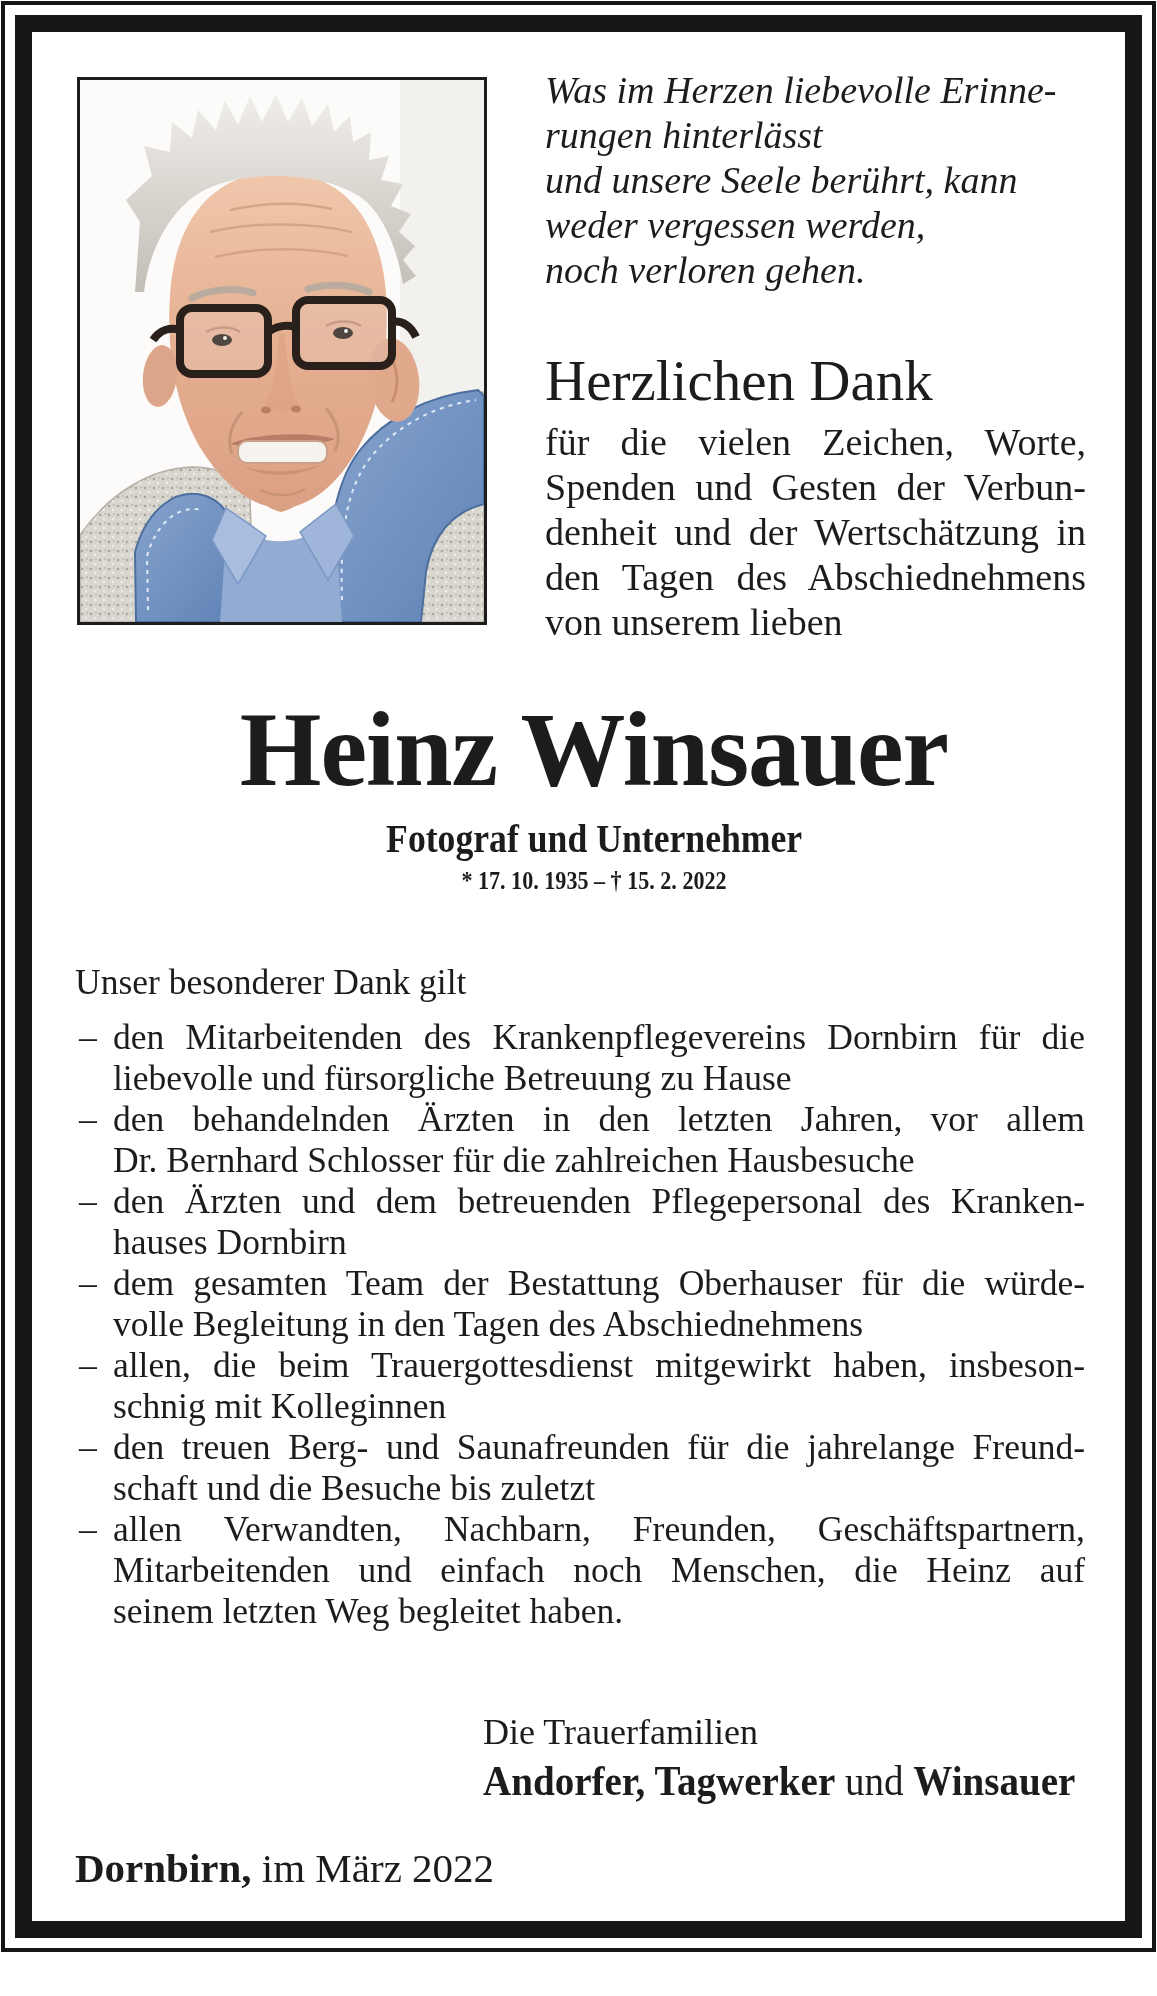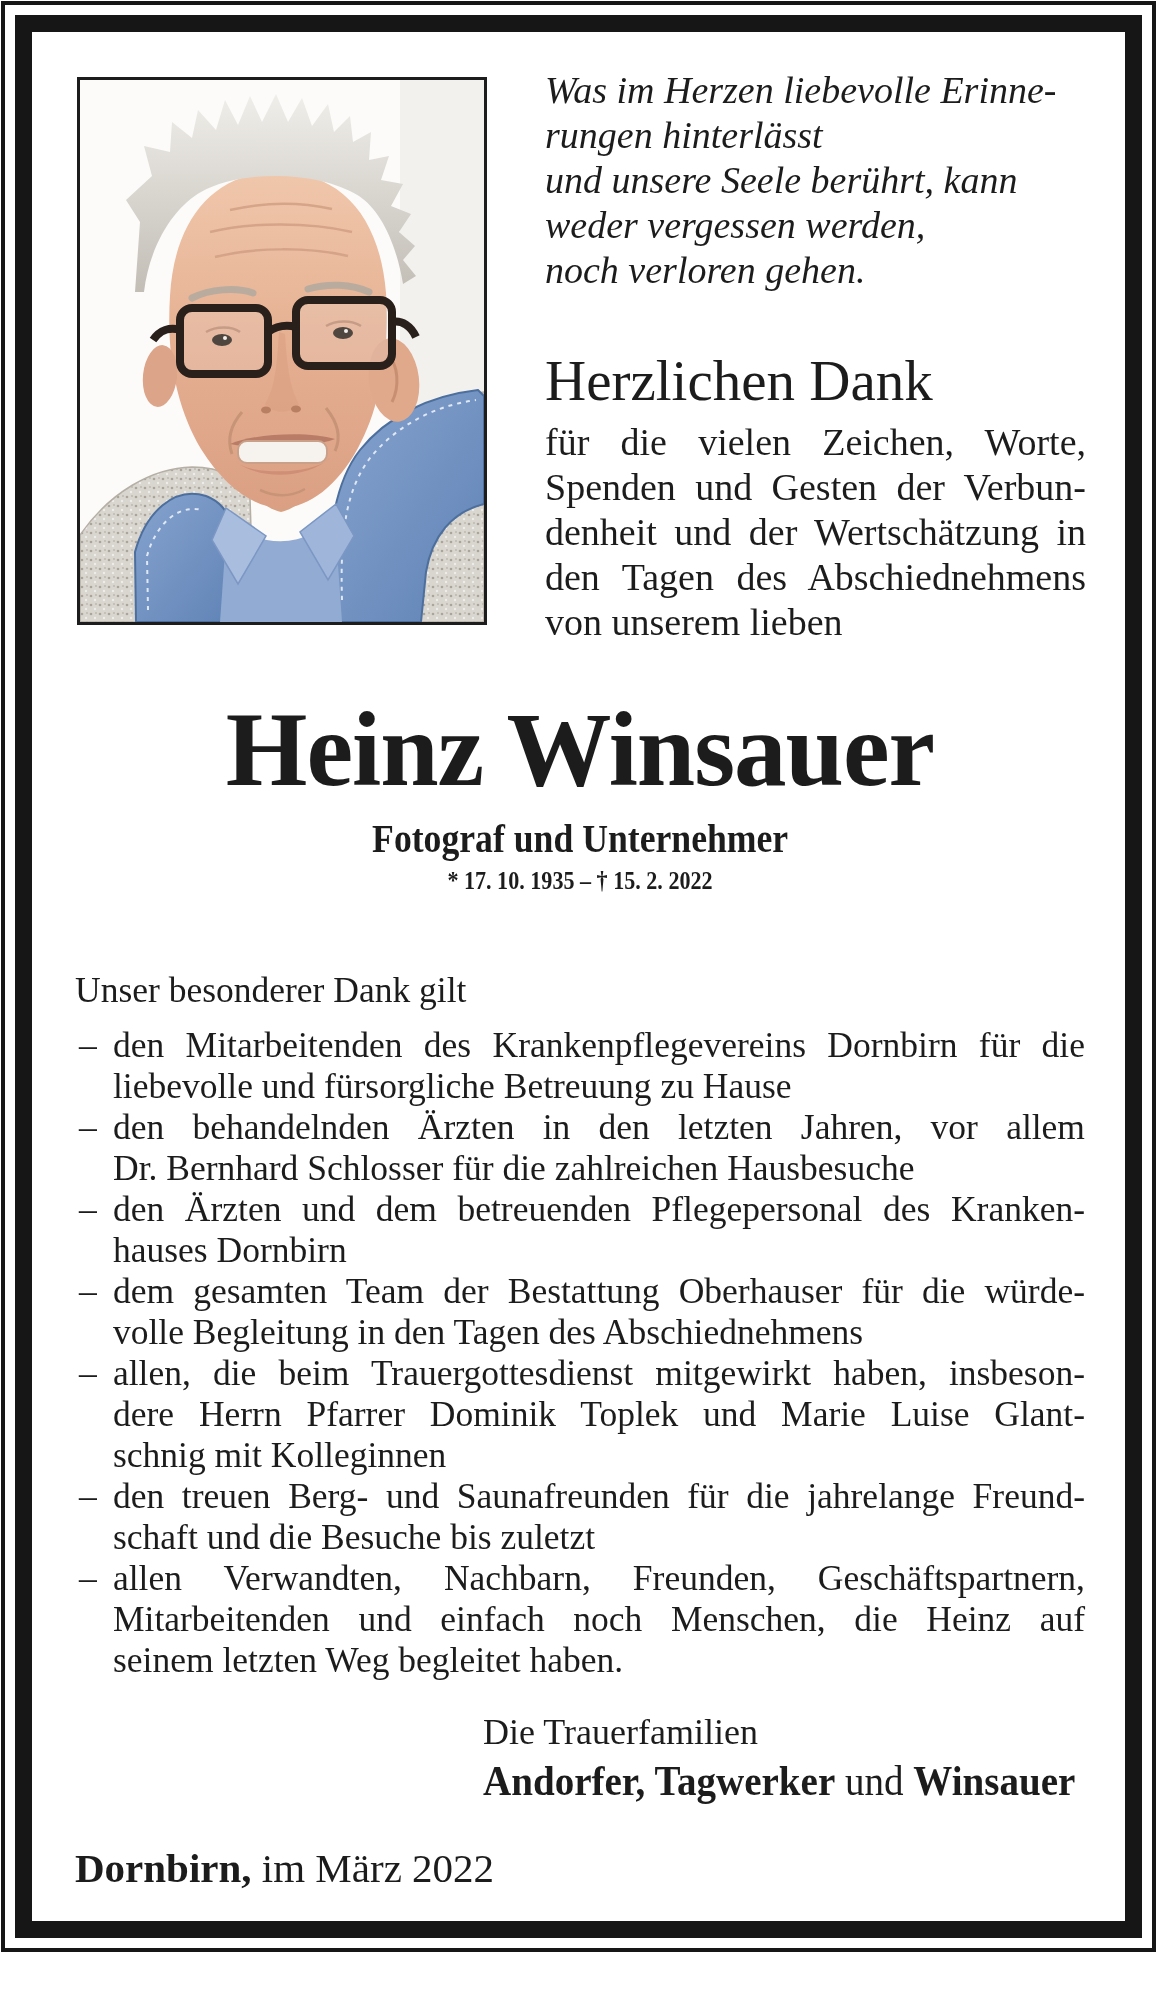--- a/index.html
+++ b/index.html
@@ -21,30 +21,30 @@
   .quote { top:68px; font-style:italic; font-size:38px; line-height:45px; }
   .quote div { white-space:nowrap; }
   .headline { position:absolute; left:545px; top:350px; font-size:57px; line-height:62px; }
   .intro { position:absolute; left:545px; top:420px; width:541px; font-size:38px; line-height:45px; }
 
   
   [data-justify] > div { text-align:justify; text-align-last:justify; }
   [data-justify] > div:last-child { text-align:left; text-align-last:left; }
 
   
-  .name-block { position:absolute; left:75px; top:700px; width:1010px; text-align:center; }
+  .name-block { position:absolute; left:89px; top:700px; width:1010px; text-align:center; }
   .name { font-weight:bold; font-size:105px; line-height:100px; letter-spacing:-1px; white-space:nowrap; }
   .profession { margin-top:16px; font-weight:bold; font-size:41px; line-height:44px; }
   .profession > span { display:inline-block; transform:scaleX(0.87); transform-origin:center; white-space:nowrap; }
   .dates { font-weight:bold; font-size:26px; line-height:42px; }
   .dates > span { display:inline-block; transform:scaleX(0.85); transform-origin:center; white-space:nowrap; }
 
   
   .thanks { position:absolute; left:75px; top:962px; width:1010px; font-size:35.5px; line-height:41px; }
-  .thanks-intro { margin:8px 0 14px 0; }
+  .thanks-intro { margin:0 0 14px 0; }
   .thanks-item { position:relative; padding-left:38px; }
   .thanks-item .dash { position:absolute; left:4px; top:0; }
 
   
   .closing { position:absolute; left:483px; top:1708px; line-height:49px; }
   .closing-line1 { font-size:36px; }
   .closing-line2 { font-size:42px; }
   .closing-line2 .scale { display:inline-block; transform:scaleX(0.93); transform-origin:left center; white-space:nowrap; }
   .bold { font-weight:bold; }
 
@@ -206,21 +206,20 @@
       <span class="dash">–</span>
       <div data-justify="1">
           <div>dem gesamten Team der Bestattung Oberhauser für die würde-</div>
           <div>volle Begleitung in den Tagen des Abschiednehmens</div>
         </div>
     </div>
     <div class="thanks-item">
       <span class="dash">–</span>
       <div data-justify="1">
           <div>allen, die beim Trauergottesdienst mitgewirkt haben, insbeson-</div>
-          <div>dere Herrn Pfarrer Dominik Toplek und Marie Luise Glant-</div>
           <div>schnig mit Kolleginnen</div>
         </div>
     </div>
     <div class="thanks-item">
       <span class="dash">–</span>
       <div data-justify="1">
           <div>den treuen Berg- und Saunafreunden für die jahrelange Freund-</div>
           <div>schaft und die Besuche bis zuletzt</div>
         </div>
     </div>

